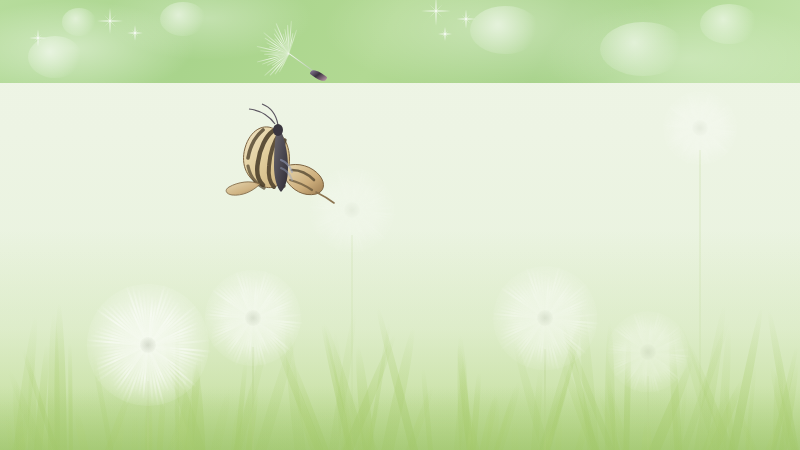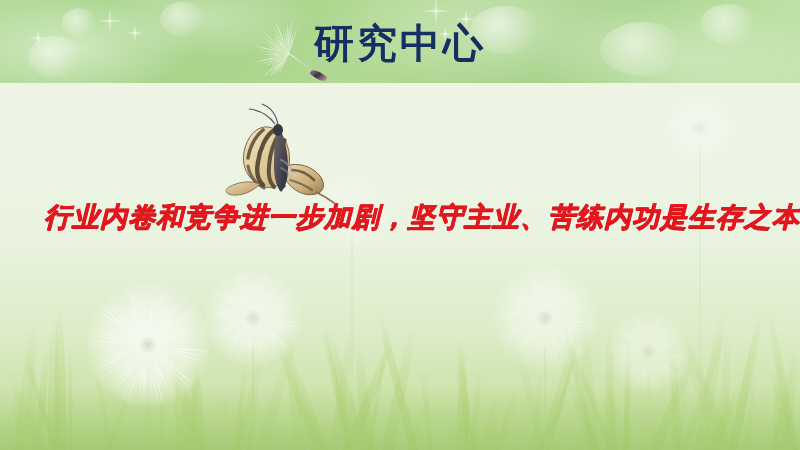--- a/index.html
+++ b/index.html
@@ -846,21 +846,20 @@
           <span style="transform: rotate(260.8deg); width: 25px; opacity: 0.71;"></span>
           <span style="transform: rotate(267.6deg); width: 29px; opacity: 0.87;"></span>
           <span style="transform: rotate(274.4deg); width: 33px; opacity: 0.63;"></span>
           <span style="transform: rotate(281.2deg); width: 21px; opacity: 0.79;"></span>
           <span style="transform: rotate(288deg); width: 25px; opacity: 0.55;"></span>
         </div>
       <div class="seed-stem" style="left:31px; top:31px; transform: rotate(36deg);"></div>
       <div class="seed-body" style="left:52px; top:50px;"></div>
     </div>
 
-    <div class="slide-title">研究中心</div>
   </div>
 
   <div class="butterfly" style="left:218px; top:100px; width:124px; height:104px;">
     <svg width="124" height="104" viewBox="0 0 124 104" aria-hidden="true">
       <defs>
         <linearGradient id="wingTop" x1="0" y1="0" x2="1" y2="1">
           <stop offset="0%" stop-color="#f2e6c8"></stop>
           <stop offset="45%" stop-color="#e2cf9e"></stop>
           <stop offset="100%" stop-color="#c9ad77"></stop>
         </linearGradient>
@@ -898,16 +897,15 @@
       <path d="M60 26 C66 34, 70 52, 70 68 C70 80, 67 88, 63 92 C59 88, 56 78, 56 66
                C56 50, 57 34, 60 26 Z" fill="url(#bodyG)"></path>
       <ellipse cx="60" cy="30" rx="5" ry="6" fill="#3a363f"></ellipse>
 
       <path d="M63 60 C68 62, 72 66, 74 72" stroke="#9aa6c4" stroke-width="2.2" fill="none" opacity=".55" stroke-linecap="round"></path>
       <path d="M63 68 C68 70, 72 74, 74 80" stroke="#9aa6c4" stroke-width="2" fill="none" opacity=".45" stroke-linecap="round"></path>
     </svg>
   </div>
 
   <div class="body-text">
-    <div class="red-line l1">行业内卷和竞争进一步加剧，坚守主业、苦练内功是生存之本</div>
   </div>
 
 </div>
 
 </body></html>

